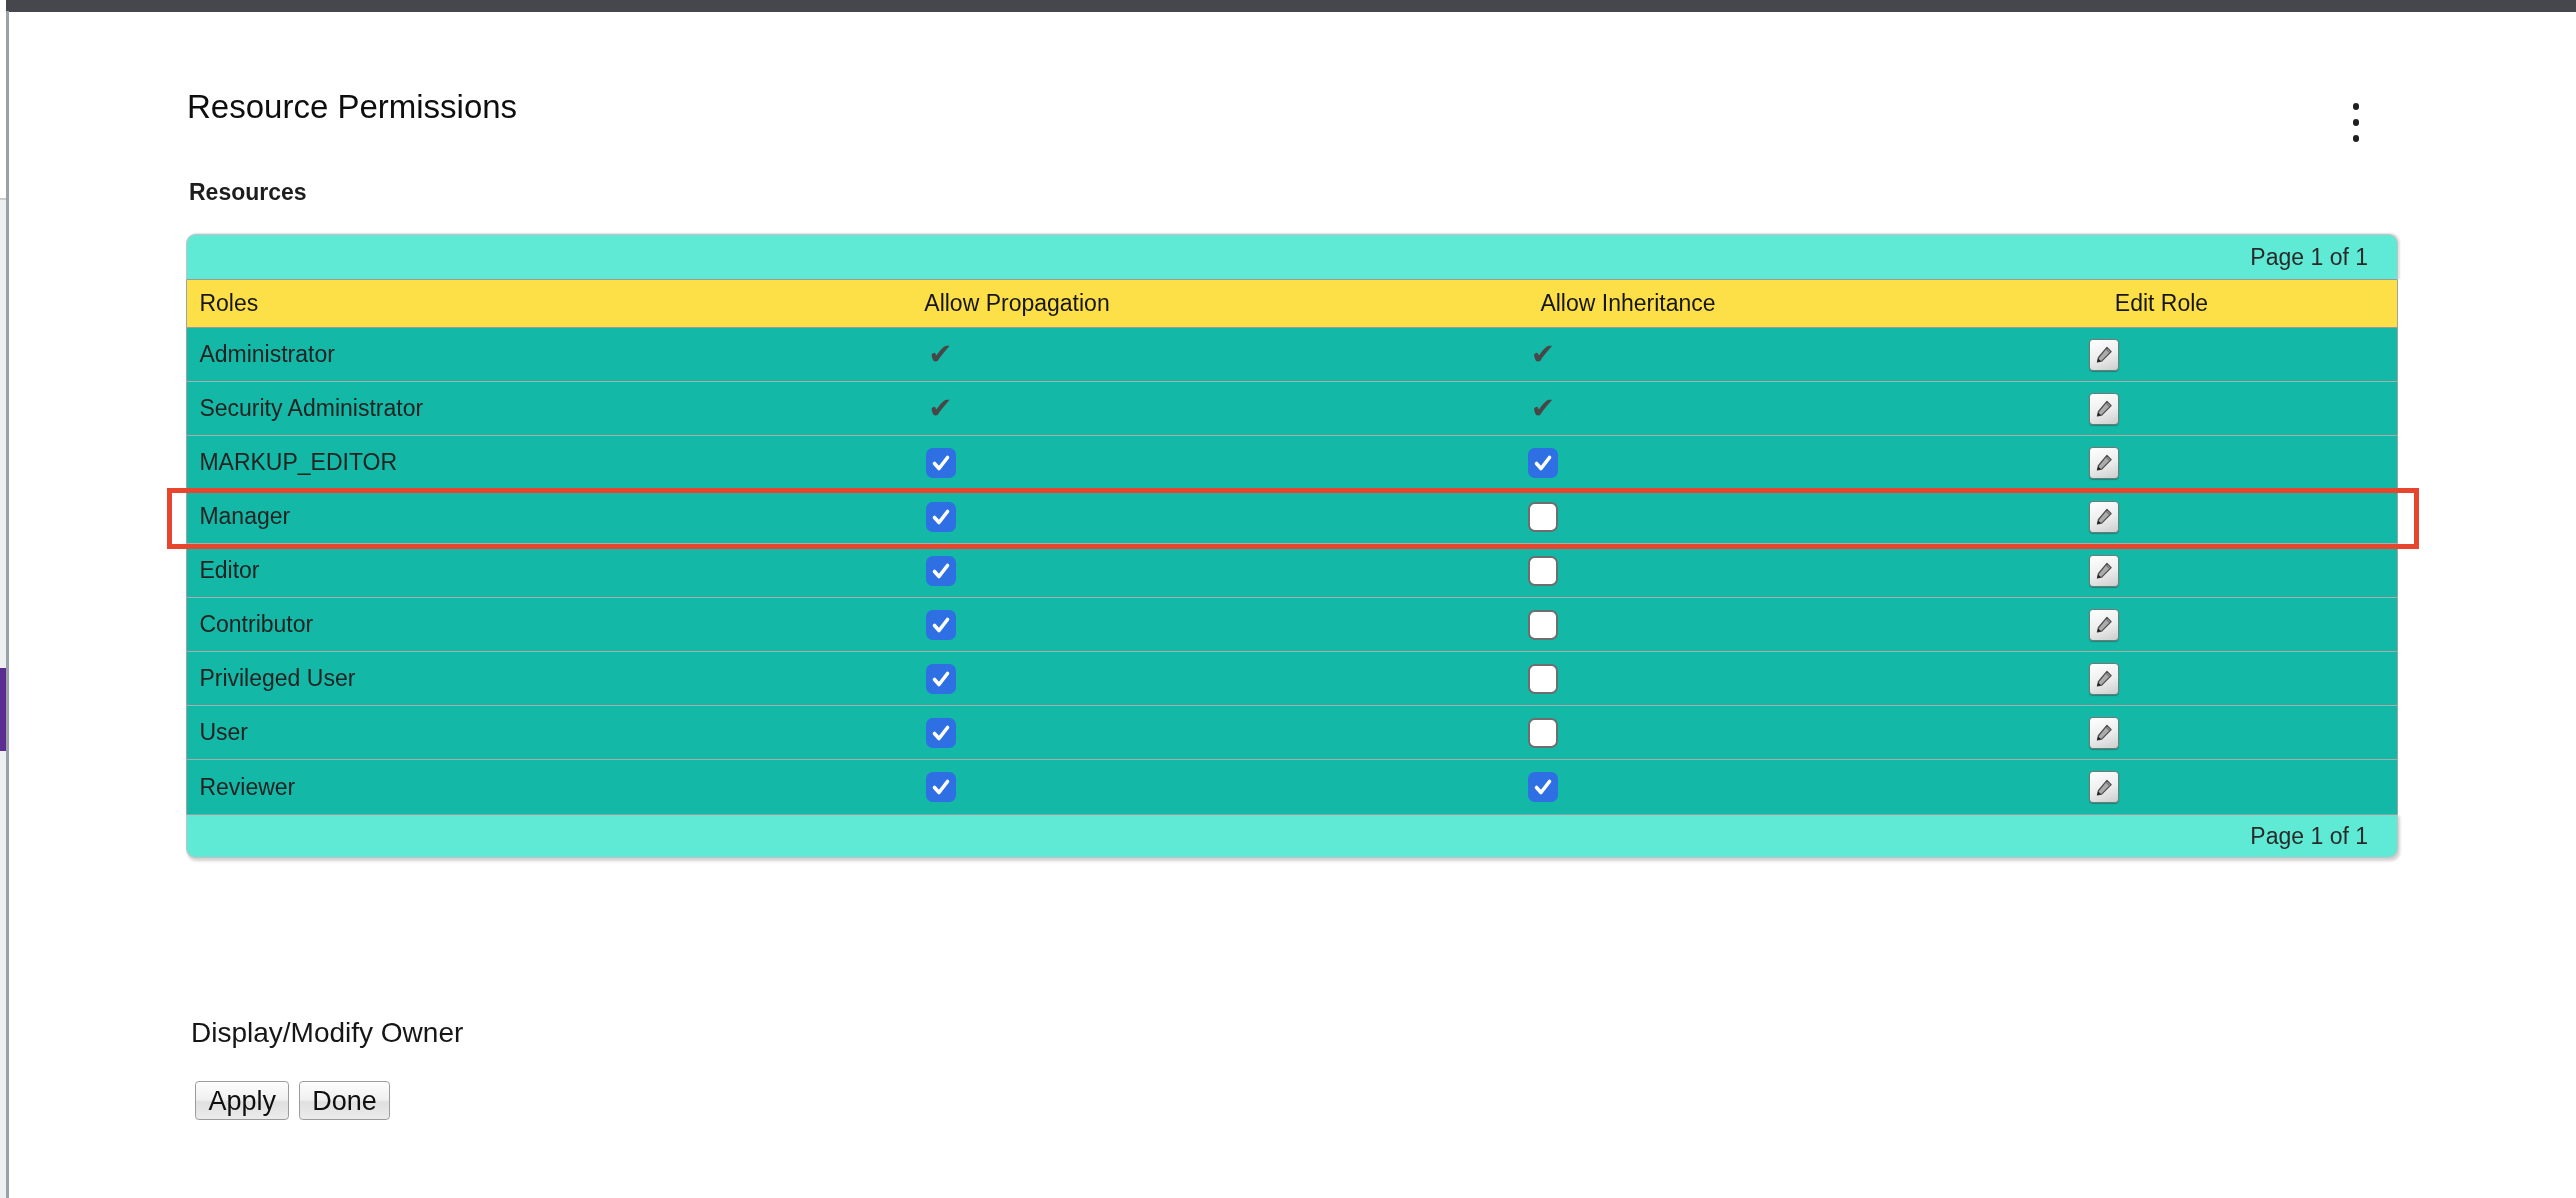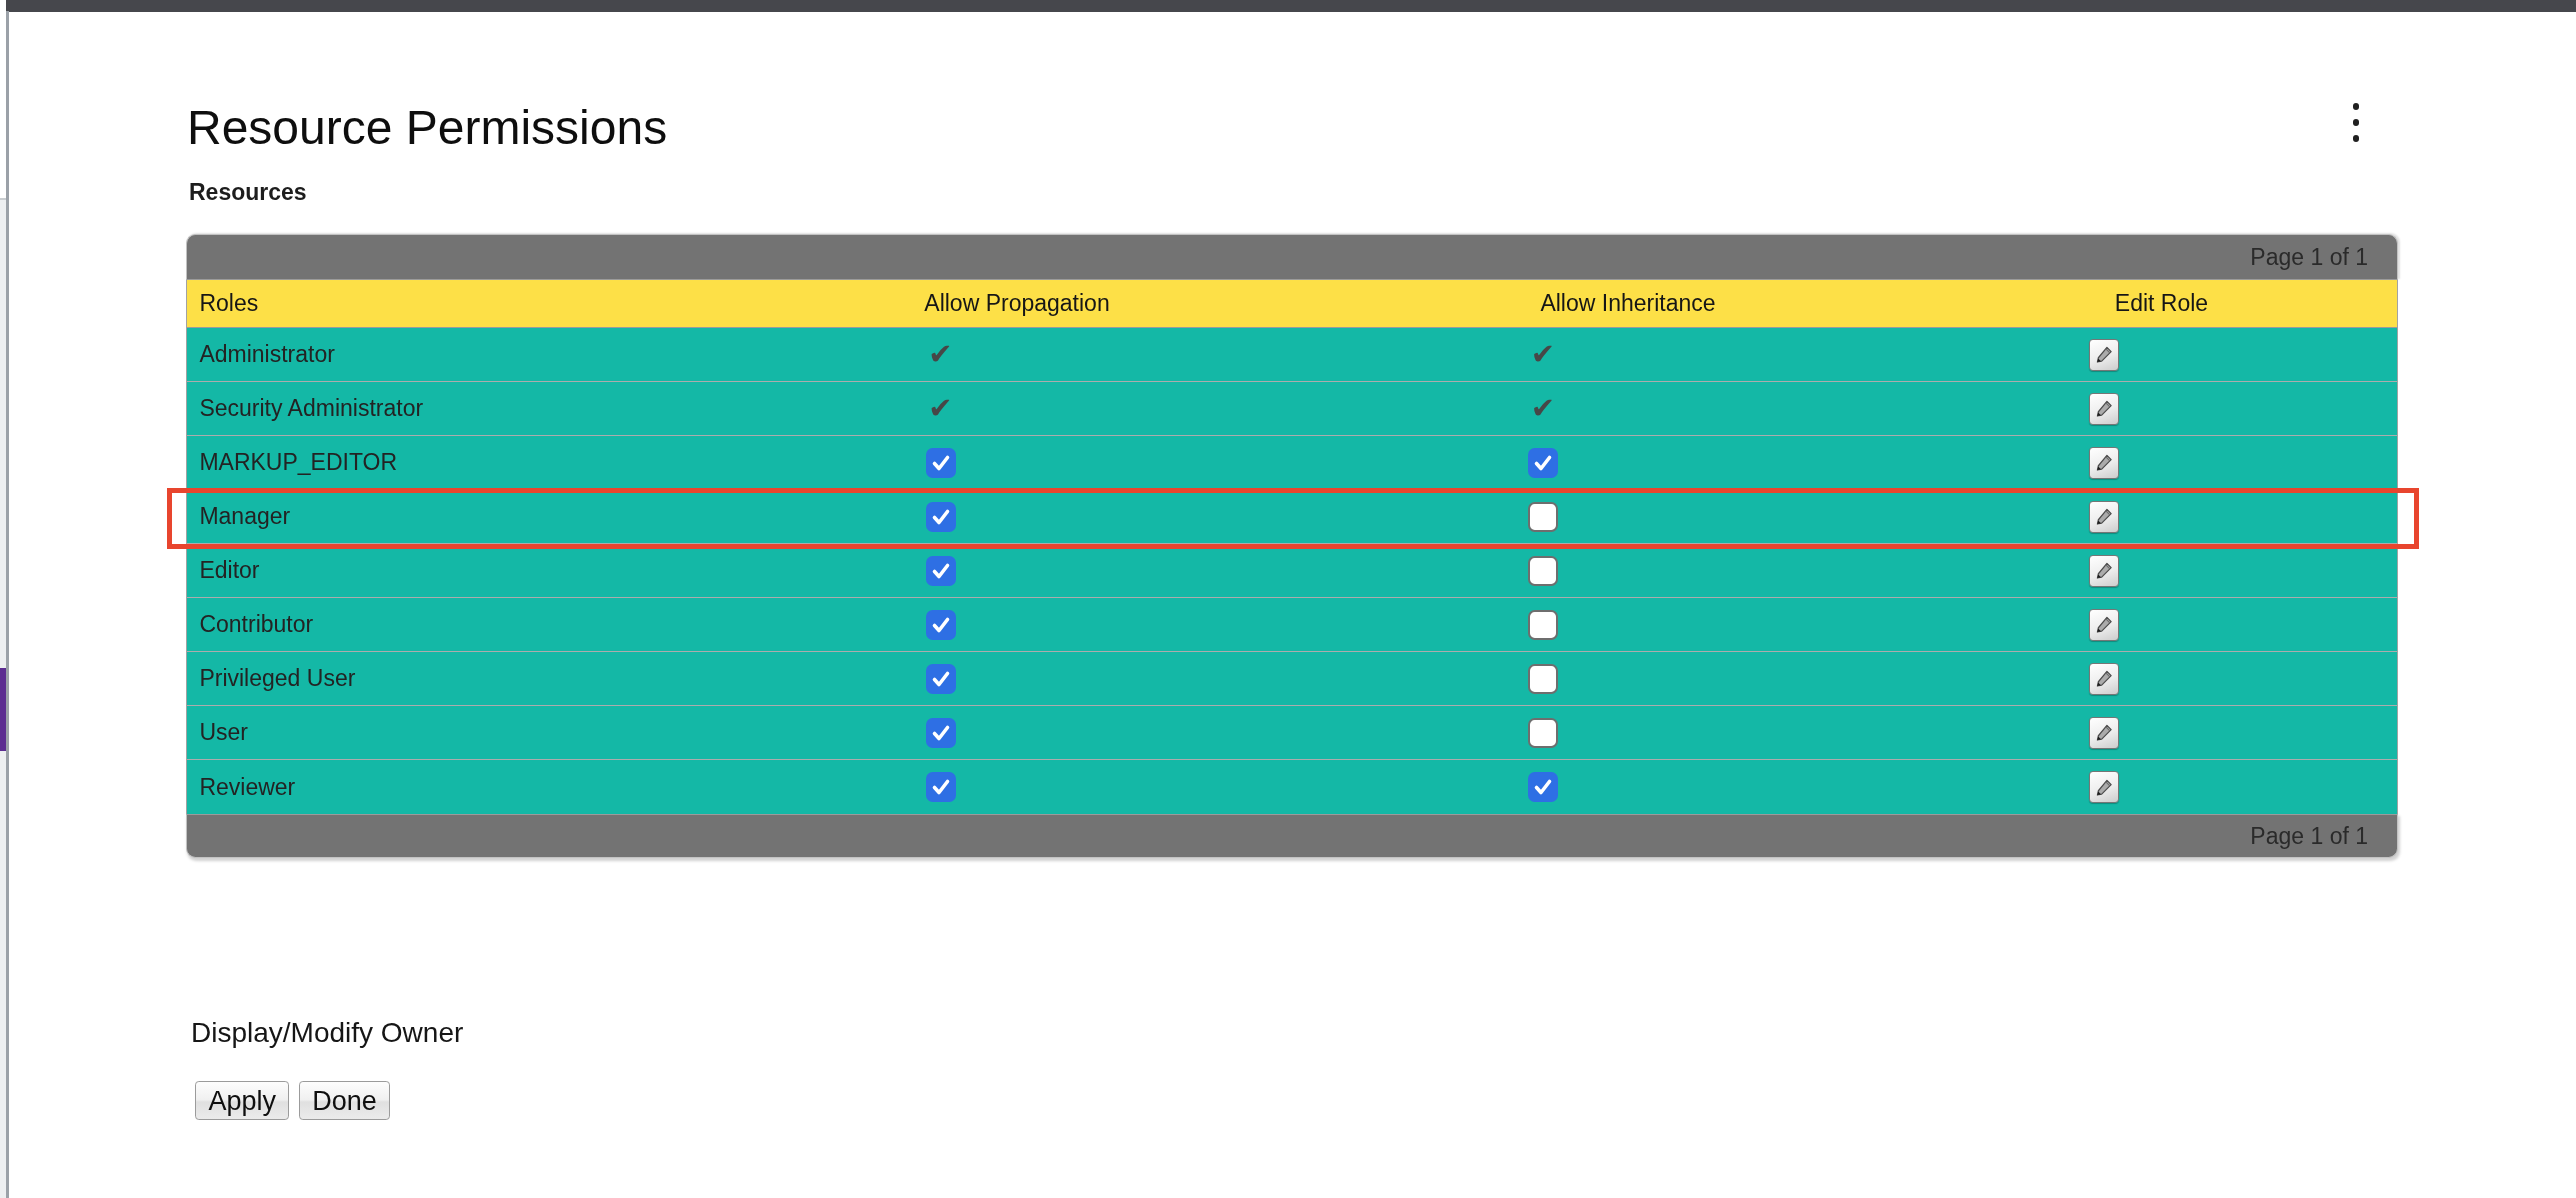--- a/index.html
+++ b/index.html
@@ -9,29 +9,29 @@
     -webkit-font-smoothing:antialiased;
   }
   
   .top-bar{position:absolute;left:5.7px;top:0;width:2570px;height:12.4px;background:#46474c;}
   .edge-vline{position:absolute;left:5.7px;top:10.5px;width:2.9px;height:1188px;background:#9ba1a8;}
   .edge-strip-gray{position:absolute;left:0;top:200px;width:5.7px;height:998px;background:#edeff1;}
   .edge-strip-divider{position:absolute;left:0;top:198px;width:5.7px;height:1.9px;background:#c9cdd0;}
   .edge-strip-purple{position:absolute;left:0;top:668px;width:5.7px;height:83px;background:#5c2d91;}
 
   
-  .page-title{position:absolute;left:187px;top:100px;font-size:48px;color:#0e0e0e;}
+  .page-title{position:absolute;left:187px;top:88px;font-size:33px;color:#0e0e0e;}
   .kebab{position:absolute;left:2336px;top:93px;width:40px;height:59px;display:flex;flex-direction:column;
          align-items:center;justify-content:center;gap:9.5px;cursor:pointer;background:none;border:none;padding:0;}
   .kebab .dot{width:6.7px;height:6.7px;border-radius:50%;background:#202020;}
   .section-label{position:absolute;left:189px;top:179px;font-size:23px;font-weight:bold;color:#1d1d1d;}
 
   
   .table-wrap{position:absolute;left:186px;top:234px;width:2212px;font-size:23px;}
-  .pager{box-sizing:border-box;background:#737373;border:1px solid #c2c2c2;display:flex;align-items:center;
+  .pager{box-sizing:border-box;background:#5eead4;border:1px solid #c2c2c2;display:flex;align-items:center;
          justify-content:flex-end;padding-right:29px;color:#2a2a2a;}
   .pager-top{height:46px;border-bottom:1.9px solid #9b9b9b;border-radius:9.5px 9.5px 0 0;
              box-shadow:1.9px -1px 1.9px rgba(0,0,0,.12);}
   .pager-bottom{height:44px;border-top:1.9px solid #9b9b9b;border-radius:0 0 9.5px 9.5px;
              box-shadow:1.9px 2.9px 2.9px rgba(0,0,0,.18);}
   .grid{border-left:1.9px solid #a2a2a2;border-right:1.9px solid #a2a2a2;}
   .hdr-row{display:flex;align-items:center;height:47px;border-bottom:1.9px solid #9b9b9b;background:#fde047;}
   .data-row{display:flex;align-items:center;height:54px;border-bottom:1px solid #acacac;background:#14b8a6;box-sizing:border-box;}
   .data-row:last-child{border-bottom:none;}
   .cell{box-sizing:border-box;}

